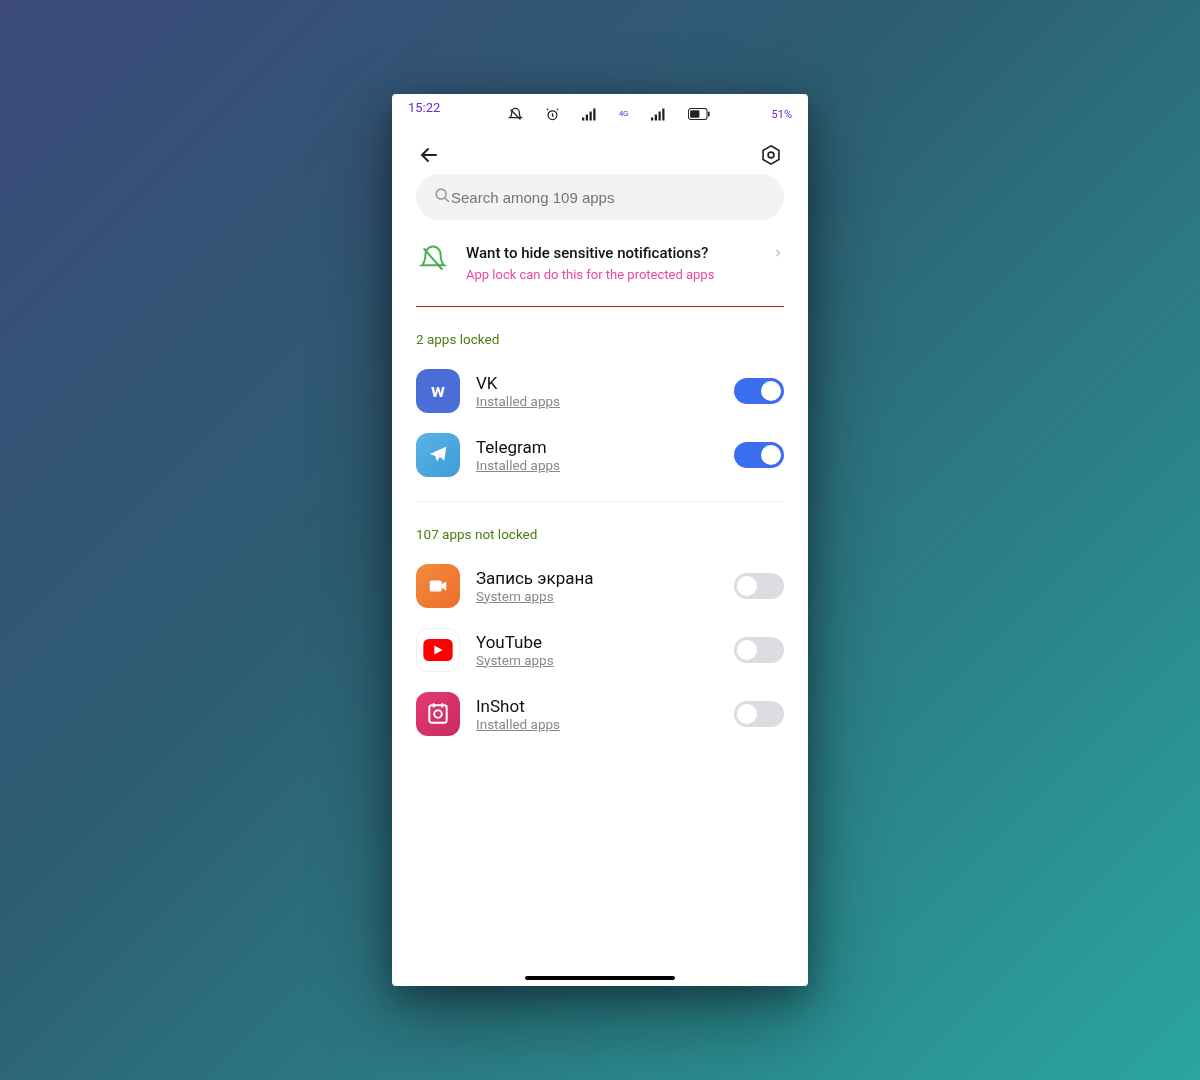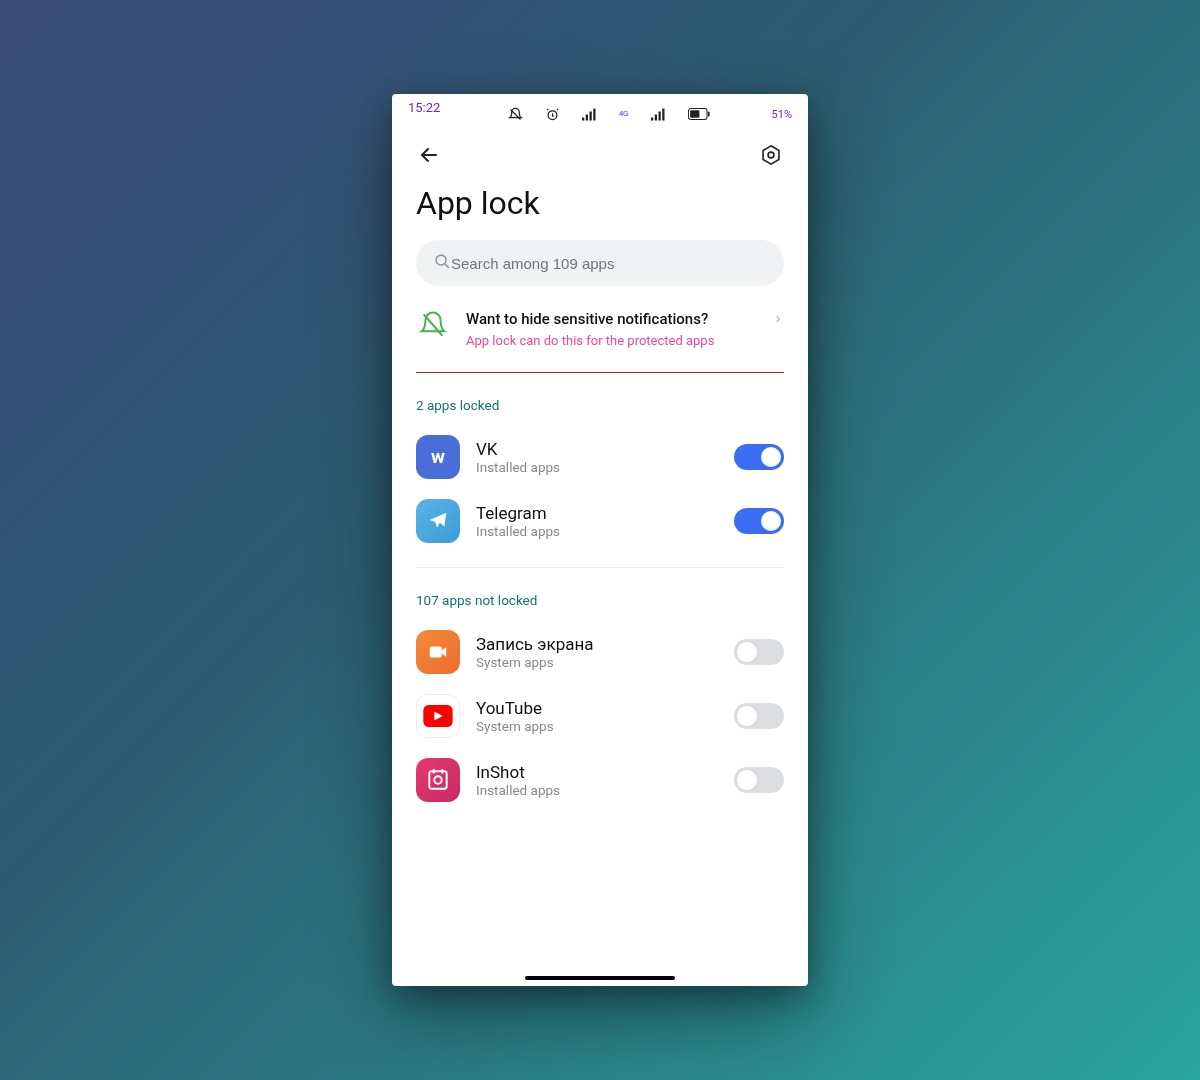--- a/index.html
+++ b/index.html
@@ -72,37 +72,37 @@
     padding: 6px 0 22px 0;
     border-bottom: 1px solid #b91c1c;
   }
   .banner .iconwrap { width: 34px; display:flex; justify-content:center; }
   .banner .txt { flex: 1; }
   .banner .txt .h { font-size: 15px; color: #111; font-weight: 500; margin-bottom: 4px; }
   .banner .txt .s { font-size: 13px; color: #ec4899; line-height: 1.35; }
   .banner .chev { color: #bbb; }
   .section-label {
     font-size: 13.5px;
-    color: #0f766e;
+    color: #4d7c0f;
     padding: 24px 24px 12px 24px;
   }
   .divider { height:1px; background:#eee; margin: 14px 24px 0 24px; }
   .row {
     display: flex;
     align-items: center;
     padding: 10px 24px;
     gap: 16px;
   }
   .row .appicon {
     width: 44px; height: 44px; border-radius: 12px; display:flex; align-items:center; justify-content:center; flex-shrink:0;
     color: #fff; font-weight:700;
   }
   .row .meta { flex: 1; }
   .row .meta .name { font-size: 17px; color: #111; }
-  .row .meta .sub { font-size: 13.5px; color: #888; margin-top: 0; }
+  .row .meta .sub { font-size: 13.5px; color: #888; margin-top: 0; text-decoration: underline; }
   .toggle {
     width: 50px; height: 26px; border-radius: 13px; position: relative; cursor:pointer;
   }
   .toggle.on { background: #3a6df0; }
   .toggle.off { background: #dcdde1; }
   .toggle .knob {
     position: absolute; top: 3px; width: 20px; height: 20px; border-radius: 50%; background: #fff;
   }
   .toggle.on .knob { right: 3px; }
   .toggle.off .knob { left: 3px; }
@@ -171,21 +171,20 @@
         </svg>
     </div>
     <div class="gear">
       <svg width="22" height="22" viewBox="0 0 24 24" fill="none" stroke="#222" stroke-width="1.8">
           <path d="M12 2l8.66 5v10L12 22l-8.66-5V7L12 2z"></path>
           <circle cx="12" cy="12" r="3.2"></circle>
         </svg>
     </div>
   </div>
 
-  <div class="title">App lock</div>
 
   <div class="search">
     <span>
       <svg width="17" height="17" viewBox="0 0 24 24" fill="none" stroke="#999" stroke-width="2.2">
           <circle cx="10" cy="10" r="7"></circle>
           <path d="M21 21l-5.5-5.5"></path>
         </svg>
     </span>
     <input type="text" placeholder="Search among 109 apps" style="">
   </div>

